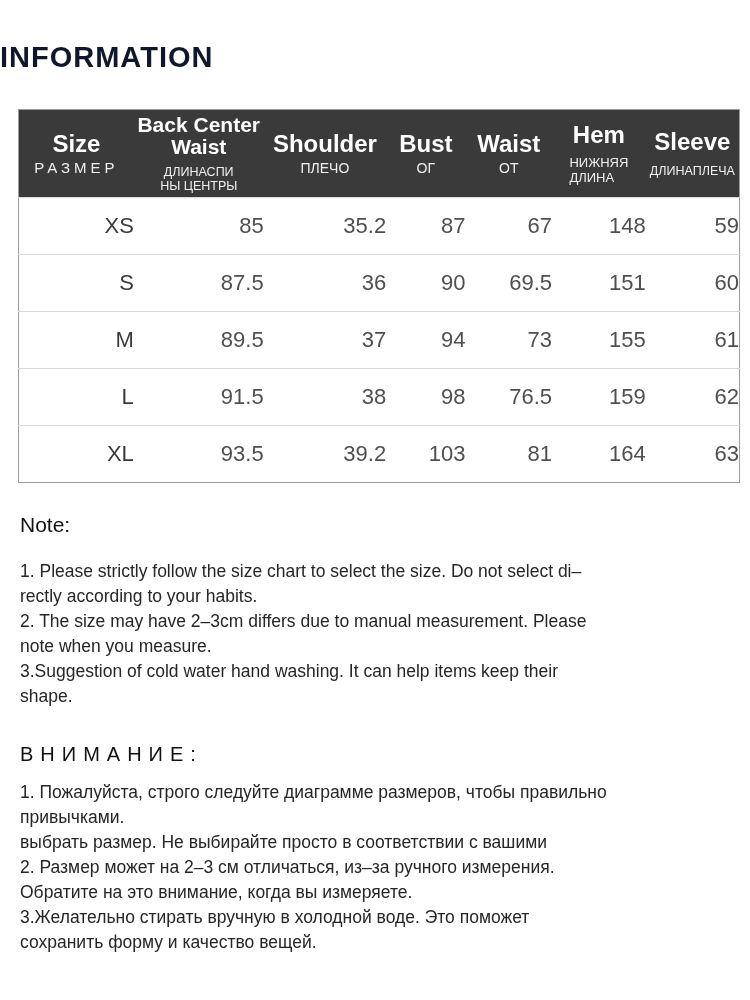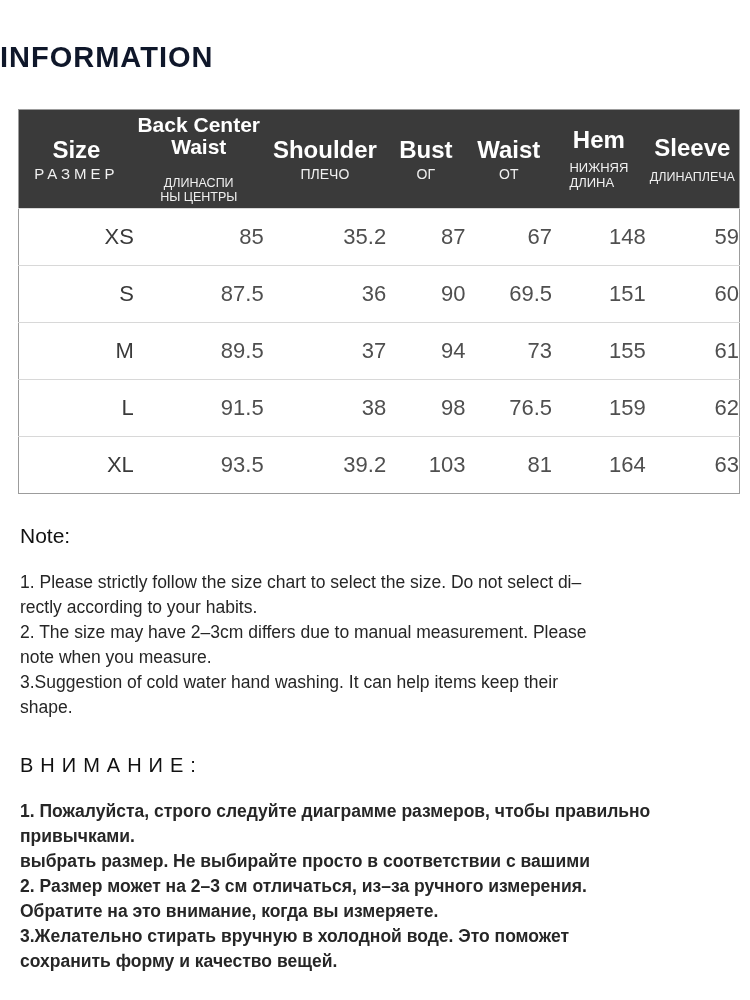--- a/index.html
+++ b/index.html
@@ -44,21 +44,21 @@
     line-height: 26px;
   }
   .th-en.small { font-size: 21px; line-height: 22px; }
   .th-ru {
     color: #f0f0f0;
     font-size: 14px;
     line-height: 16px;
     margin-top: 3px;
   }
   .th-ru.spaced { letter-spacing: 4px; font-size: 15px; }
-  .th-ru.tiny { font-size: 12.5px; line-height: 14px; margin-top: 18px; }
+  .th-ru.tiny { font-size: 12.5px; line-height: 14px; margin-top: 7px; }
   .th-ru.block { display: inline-block; text-align: left; font-size: 13px; line-height: 15px; margin-top: 7px; }
   .th-ru.block .ru-line { display: block; }
   table.size-table tbody td {
     height: 57px;
     text-align: right;
     vertical-align: middle;
     border-top: 1px solid #d8d8d8;
     font-size: 22px;
     color: #4f4f4f;
   }
@@ -79,21 +79,21 @@
   }
   .attention-section { margin: 33px 20px 0 20px; }
   .attention-heading {
     font-size: 20px;
     font-weight: normal;
     letter-spacing: 7px;
     color: #111111;
     line-height: 24px;
     margin-top: 31px;
   }
-  .attention-lines { margin-top: 22px; font-weight: bold; }
+  .attention-lines { margin-top: 14px; }
 </style>
 </head>
 <body>
 
 <h1 class="page-title">INFORMATION</h1>
 
 <table class="size-table">
   <colgroup>
     <col style="width:16%">
       <col style="width:18%">

